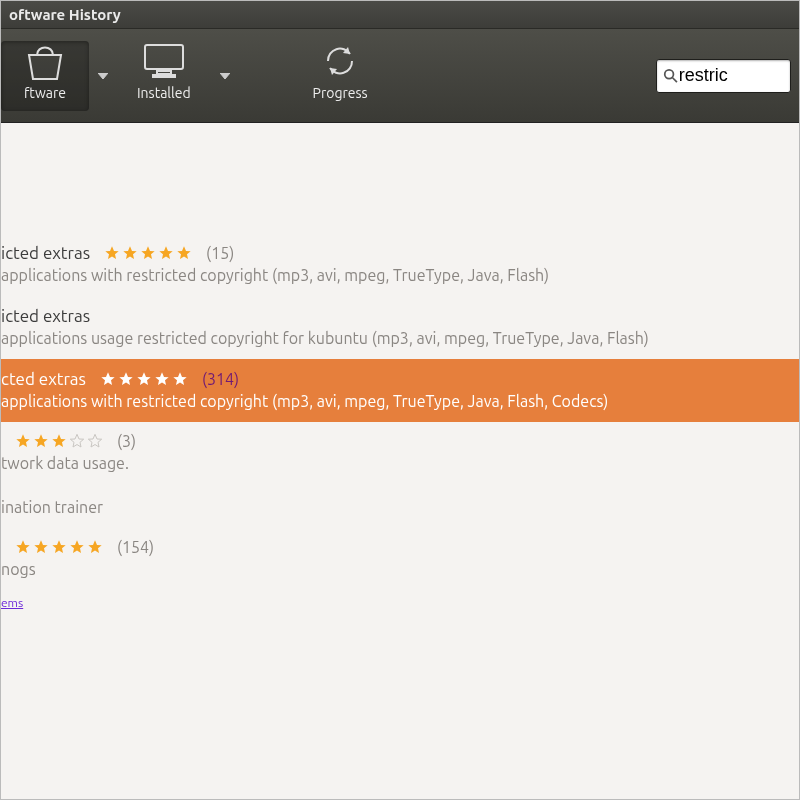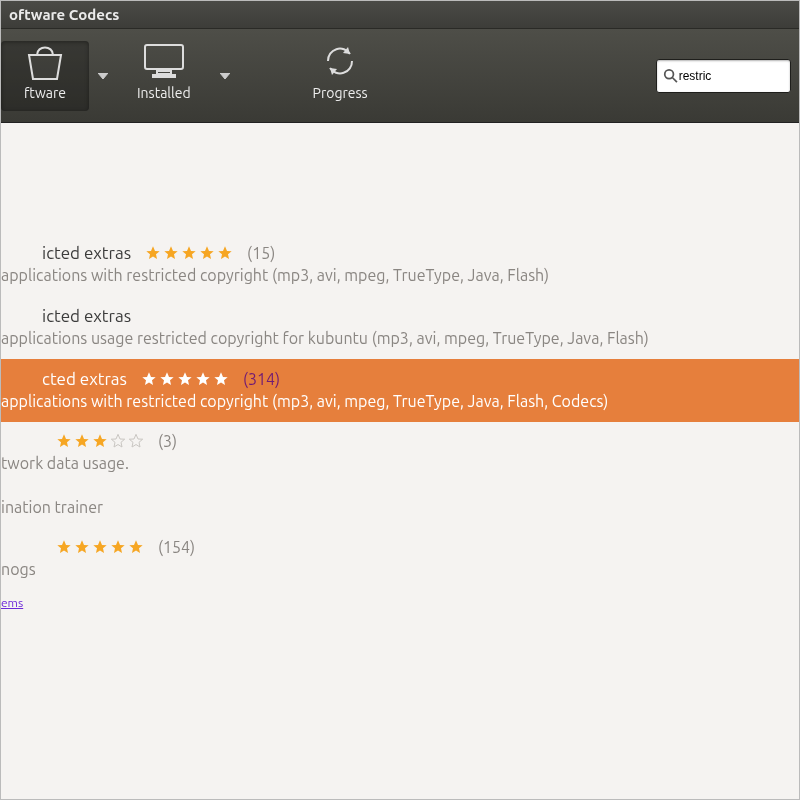--- a/index.html
+++ b/index.html
@@ -66,21 +66,21 @@
 .toolbar .spacer { flex: 1; }
 .search {
   background: #fff; border-radius: 3px;
   height: 34px; width: 135px;
   display:flex; align-items:center;
   padding: 0 6px;
   border: 1px solid #1f1f1c;
   box-shadow: inset 0 1px 2px rgba(0,0,0,.3);
 }
 .search input {
-  border:none; outline:none; font-size:12px;
+  border:none; outline:none; font-size:18px;
   width: 100%; background: transparent;
 }
 .content {
   position: absolute;
   top: 122px; left: 0; right: 0; bottom: 0;
   background: #f5f3f1;
 }
 .btn-cut {
   position: absolute;
   top: 160px; right: 2px;
@@ -97,21 +97,20 @@
   display:flex; flex-direction:column;
   gap: 4px;
 }
 .item.sel {
   background: #e67f3c;
   color: #fff;
 }
 .titleline {
   display:flex; align-items:center; gap: 14px;
   font-size: 17px;
-  padding-left: 41px;
 }
 .titleline .name { font-weight: normal; color:#3c3c3c; }
 .item.sel .titleline .name { color:#fff; }
 .stars { display:flex; gap:2px; }
 .star { width:16px; height:16px; }
 .count { color:#8a8682; font-size:16px; }
 .item.sel .count { color:#701a75; }
 .desc { font-size:16px; color:#8a8682; }
 .item.sel .desc { color:#fff; }
 .link {
@@ -120,21 +119,21 @@
   font-size:12px;
   text-decoration: underline;
   cursor:pointer;
 }
 </style>
 </head>
 <body>
 
 <div class="window">
   <div class="titlebar">
-    <span>oftware Codecs</span>
+    <span>oftware History</span>
   </div>
 
   <div class="toolbar">
 
     <div class="tool sel">
       <div class="iconbox">
         <svg width="44" height="40" viewBox="0 0 44 40">
           <path d="M6 14 L38 14 L34 38 L10 38 Z" stroke="#ddd" fill="rgba(255,255,255,.05)"></path>
           <path d="M14 14 C14 4 30 4 30 14" stroke="#ddd"></path>
         </svg>

